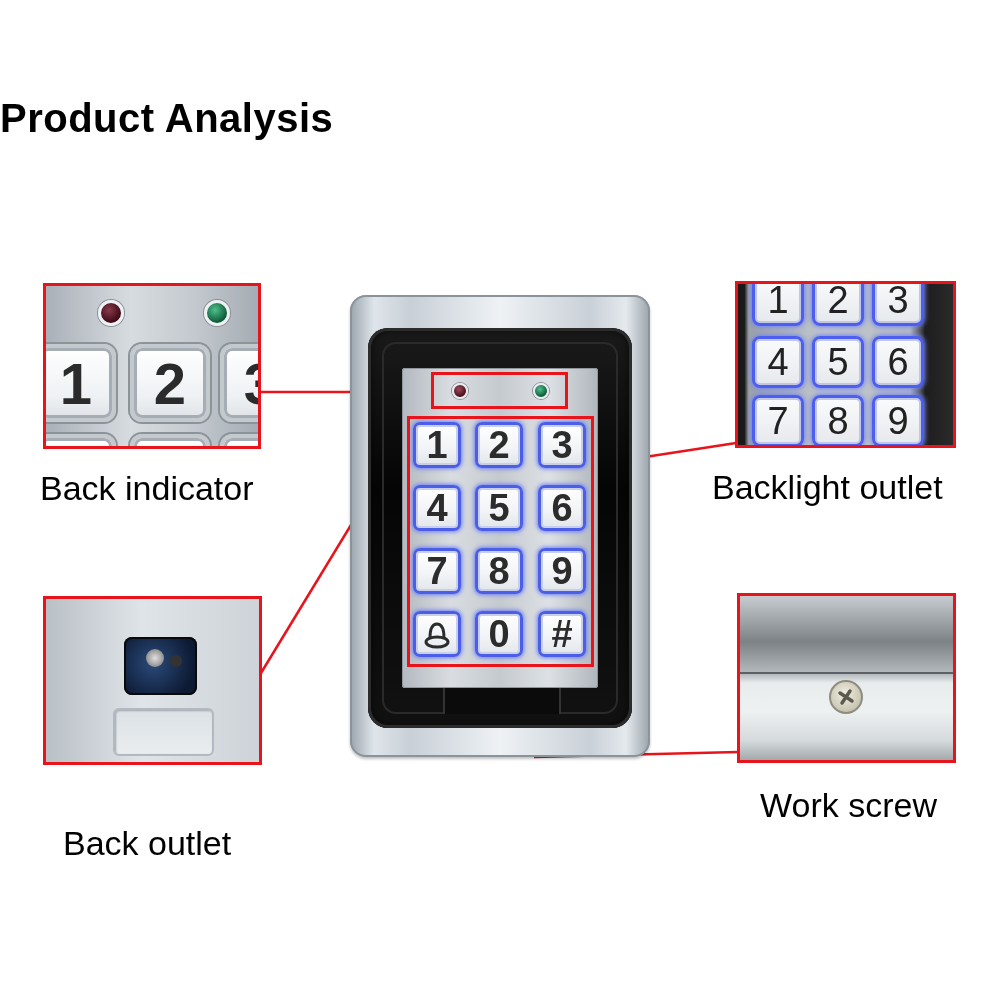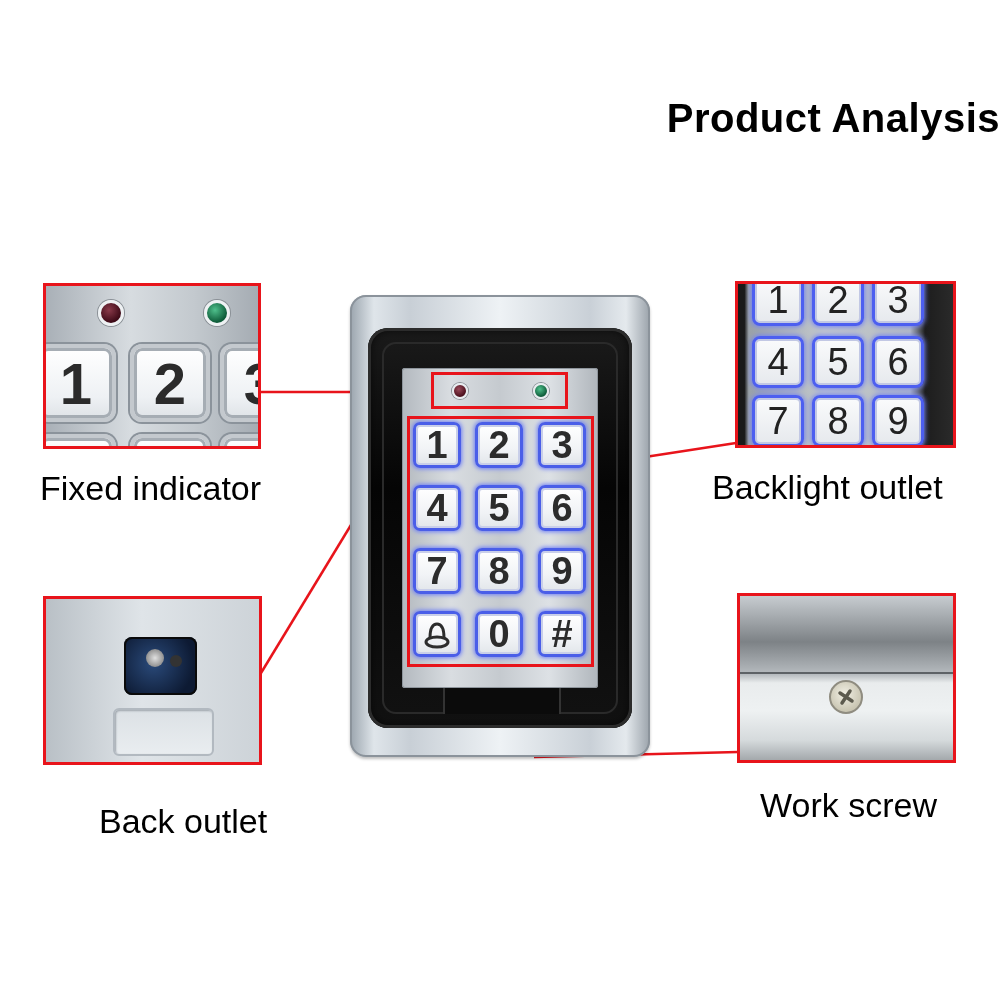--- a/index.html
+++ b/index.html
@@ -1,19 +1,19 @@
 <!DOCTYPE html>
 <html><head>
   <meta charset="utf-8">
   <style>
     html, body { margin:0; padding:0; background:#ffffff; }
     body { width:1000px; height:1000px; position:relative; overflow:hidden;
            font-family:"Liberation Sans", "DejaVu Sans", sans-serif; color:#000; }
     .abs { position:absolute; }
-    .title { left:0; top:96px; width:1000px; text-align:right; font-size:40px; font-weight:bold; letter-spacing:0.5px; }
+    .title { left:0; top:96px; width:1000px; text-align:left; font-size:40px; font-weight:bold; letter-spacing:0.5px; }
     .label { font-size:34px; white-space:nowrap; line-height:1; }
     .redbox { position:absolute; border:3px solid #e8141b; box-sizing:border-box; overflow:hidden; }
     svg.lines { position:absolute; left:0; top:0; width:1000px; height:1000px; pointer-events:none; }
 
     
     .device-frame { left:350px; top:295px; width:300px; height:462px; border-radius:16px;
       background:linear-gradient(90deg,#9aa4ad 0%,#dfe5ea 8%,#c8cfd6 20%,#eef2f5 50%,#c9d0d7 80%,#e4e9ed 92%,#9aa2aa 100%);
       box-shadow: inset 0 0 0 2px #8b939b, 0 2px 3px rgba(0,0,0,.25); }
     .device-bezel { left:368px; top:328px; width:264px; height:400px; border-radius:20px;
       background:linear-gradient(180deg,#1b1b1b 0%,#050505 40%,#121212 100%);
@@ -178,16 +178,16 @@
 
 <div class="redbox panel-screw">
   <div class="abs" style="left:0;top:76px;width:100%;height:2px;background:#5d6266;"></div>
   <div class="abs" style="left:89px;top:84px;width:30px;height:30px;border-radius:50%;background:radial-gradient(circle at 45% 40%,#f1efe4,#c9c5b2 70%);border:2px solid #8f8c80;">
     <svg width="30" height="30" viewBox="0 0 30 30">
       <path d="M9 11 L21 19 M19 9 L11 21" stroke="#5c5a4e" stroke-width="3.5" stroke-linecap="round"></path>
     </svg>
   </div>
 </div>
 
-<div class="abs label" style="left:40px;top:471px;">Fixed indicator</div>
+<div class="abs label" style="left:40px;top:471px;">Back indicator</div>
 <div class="abs label" style="left:712px;top:470px;">Backlight outlet</div>
-<div class="abs label" style="left:63px;top:804px;margin-left:36px;">Back outlet</div>
+<div class="abs label" style="left:63px;top:826px;">Back outlet</div>
 <div class="abs label" style="left:760px;top:788px;">Work screw</div>
 
 </body></html>

